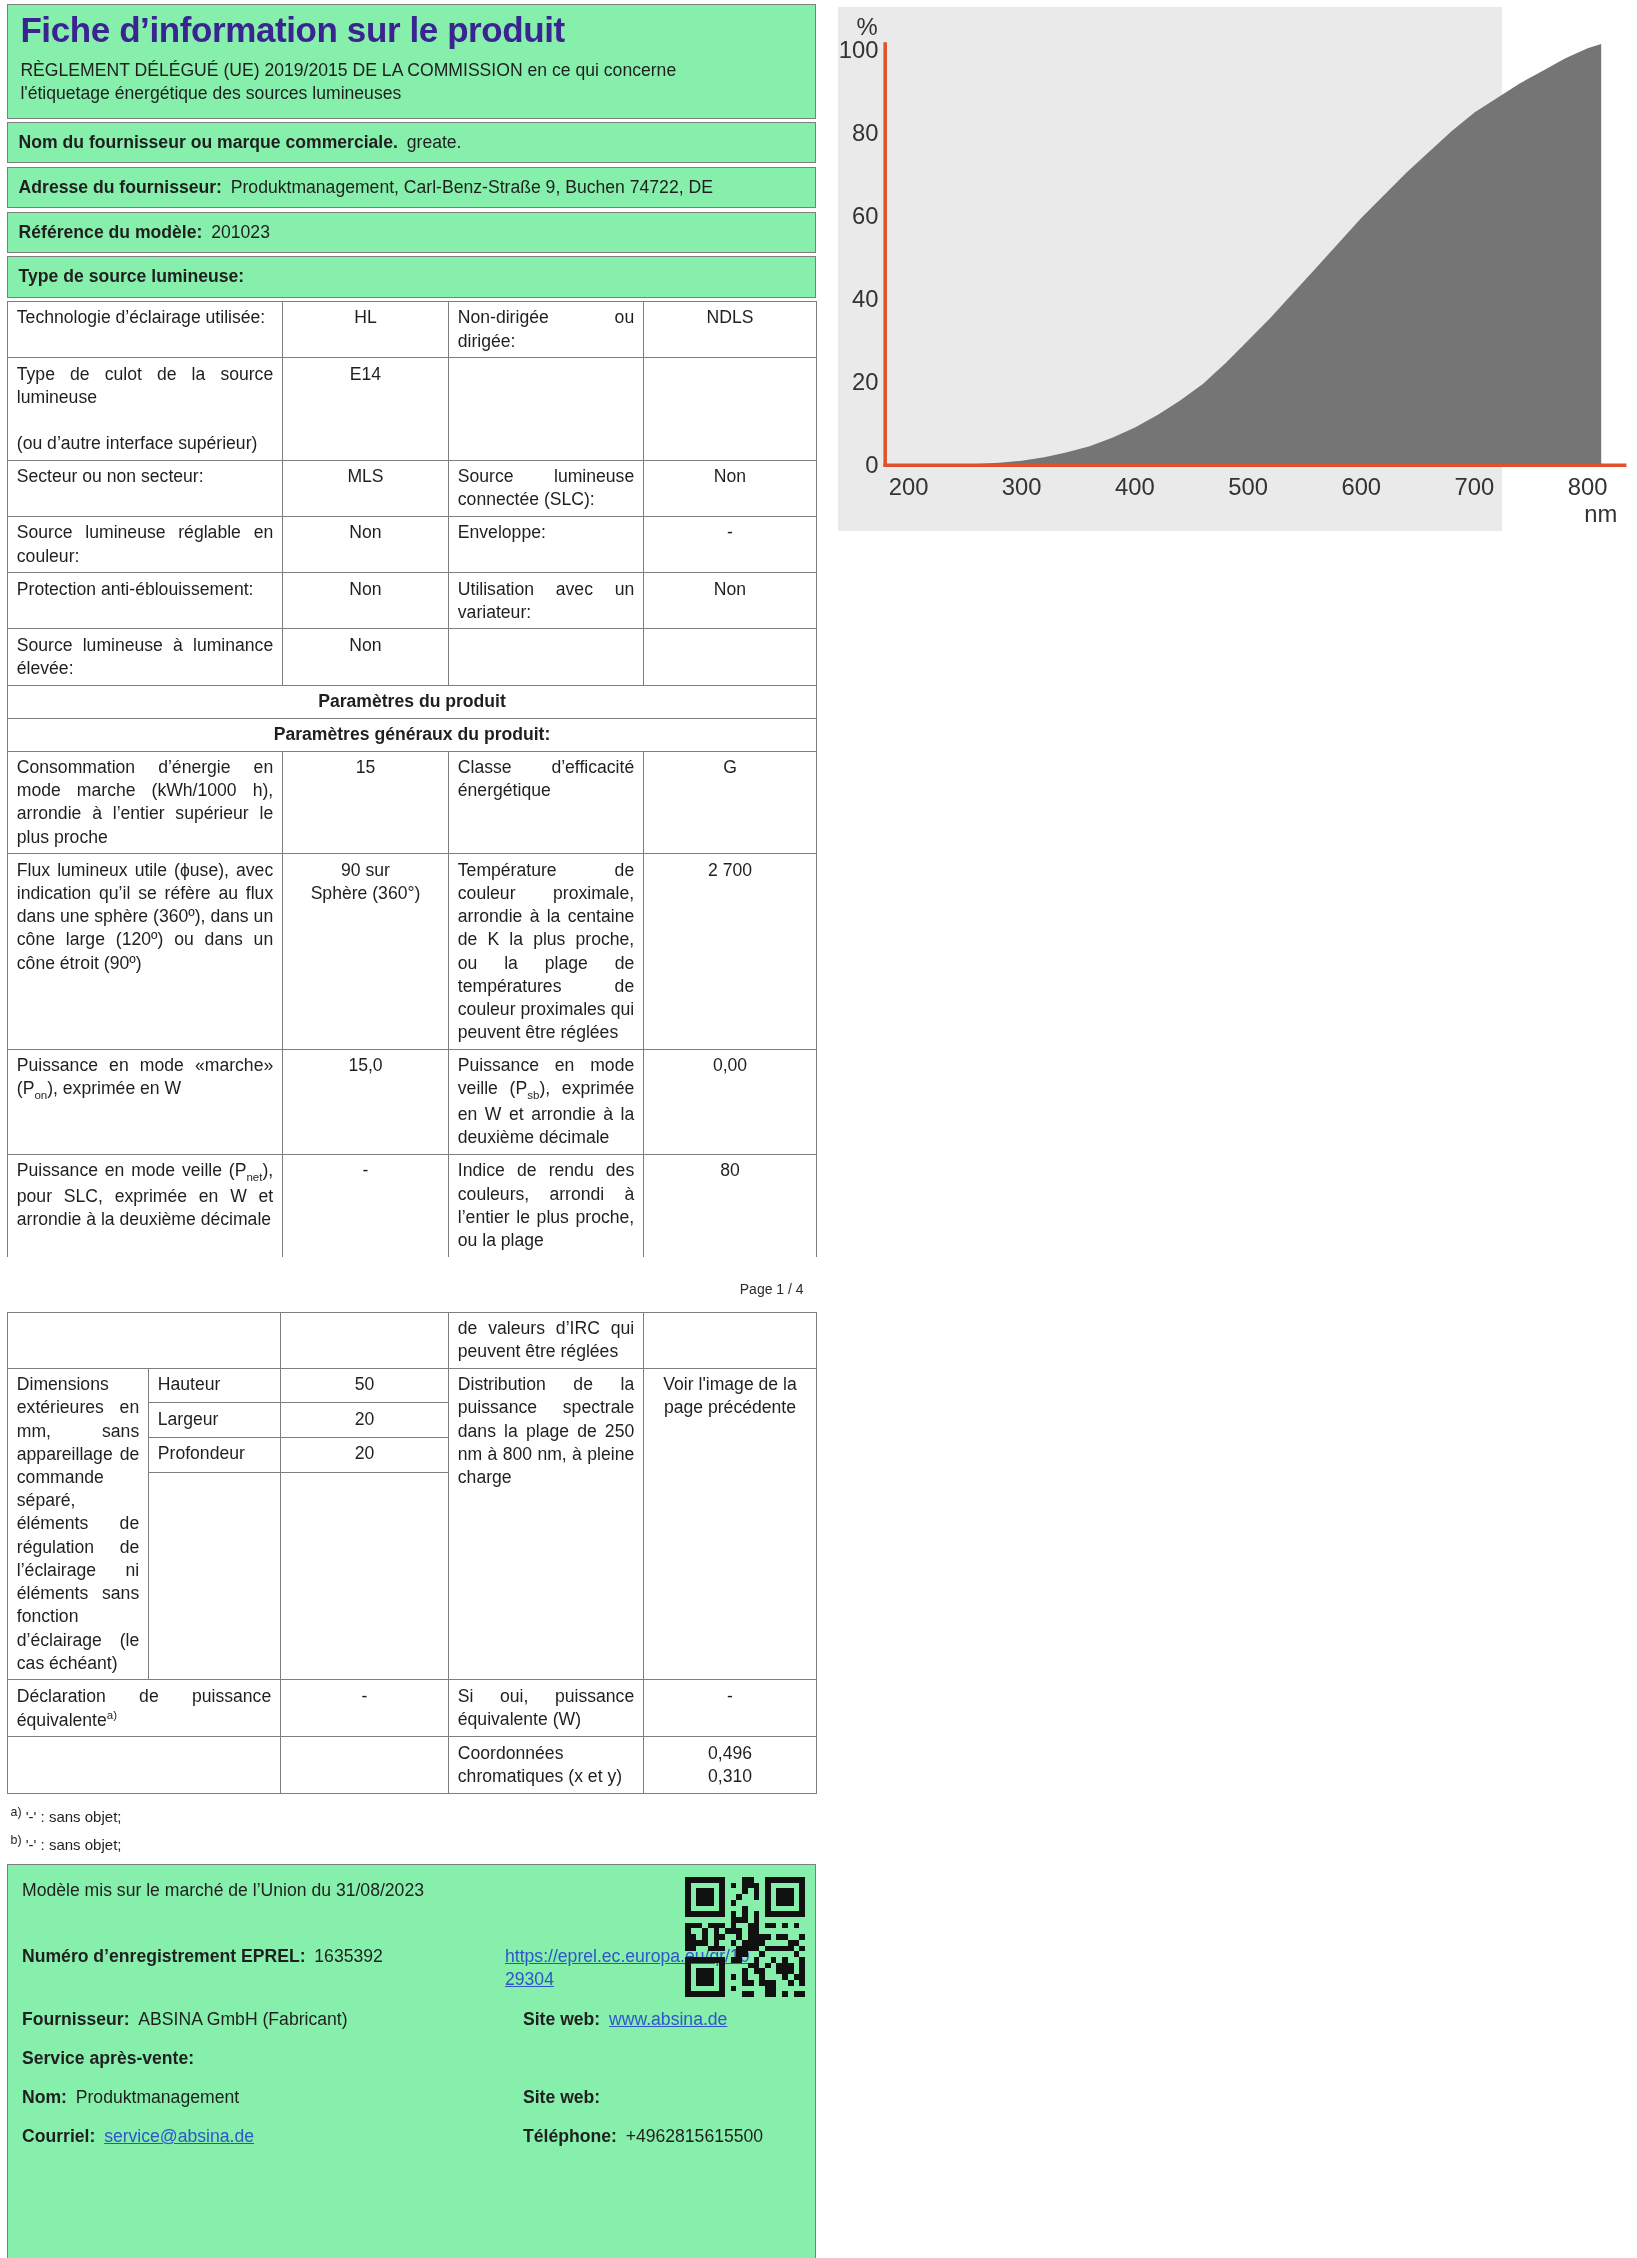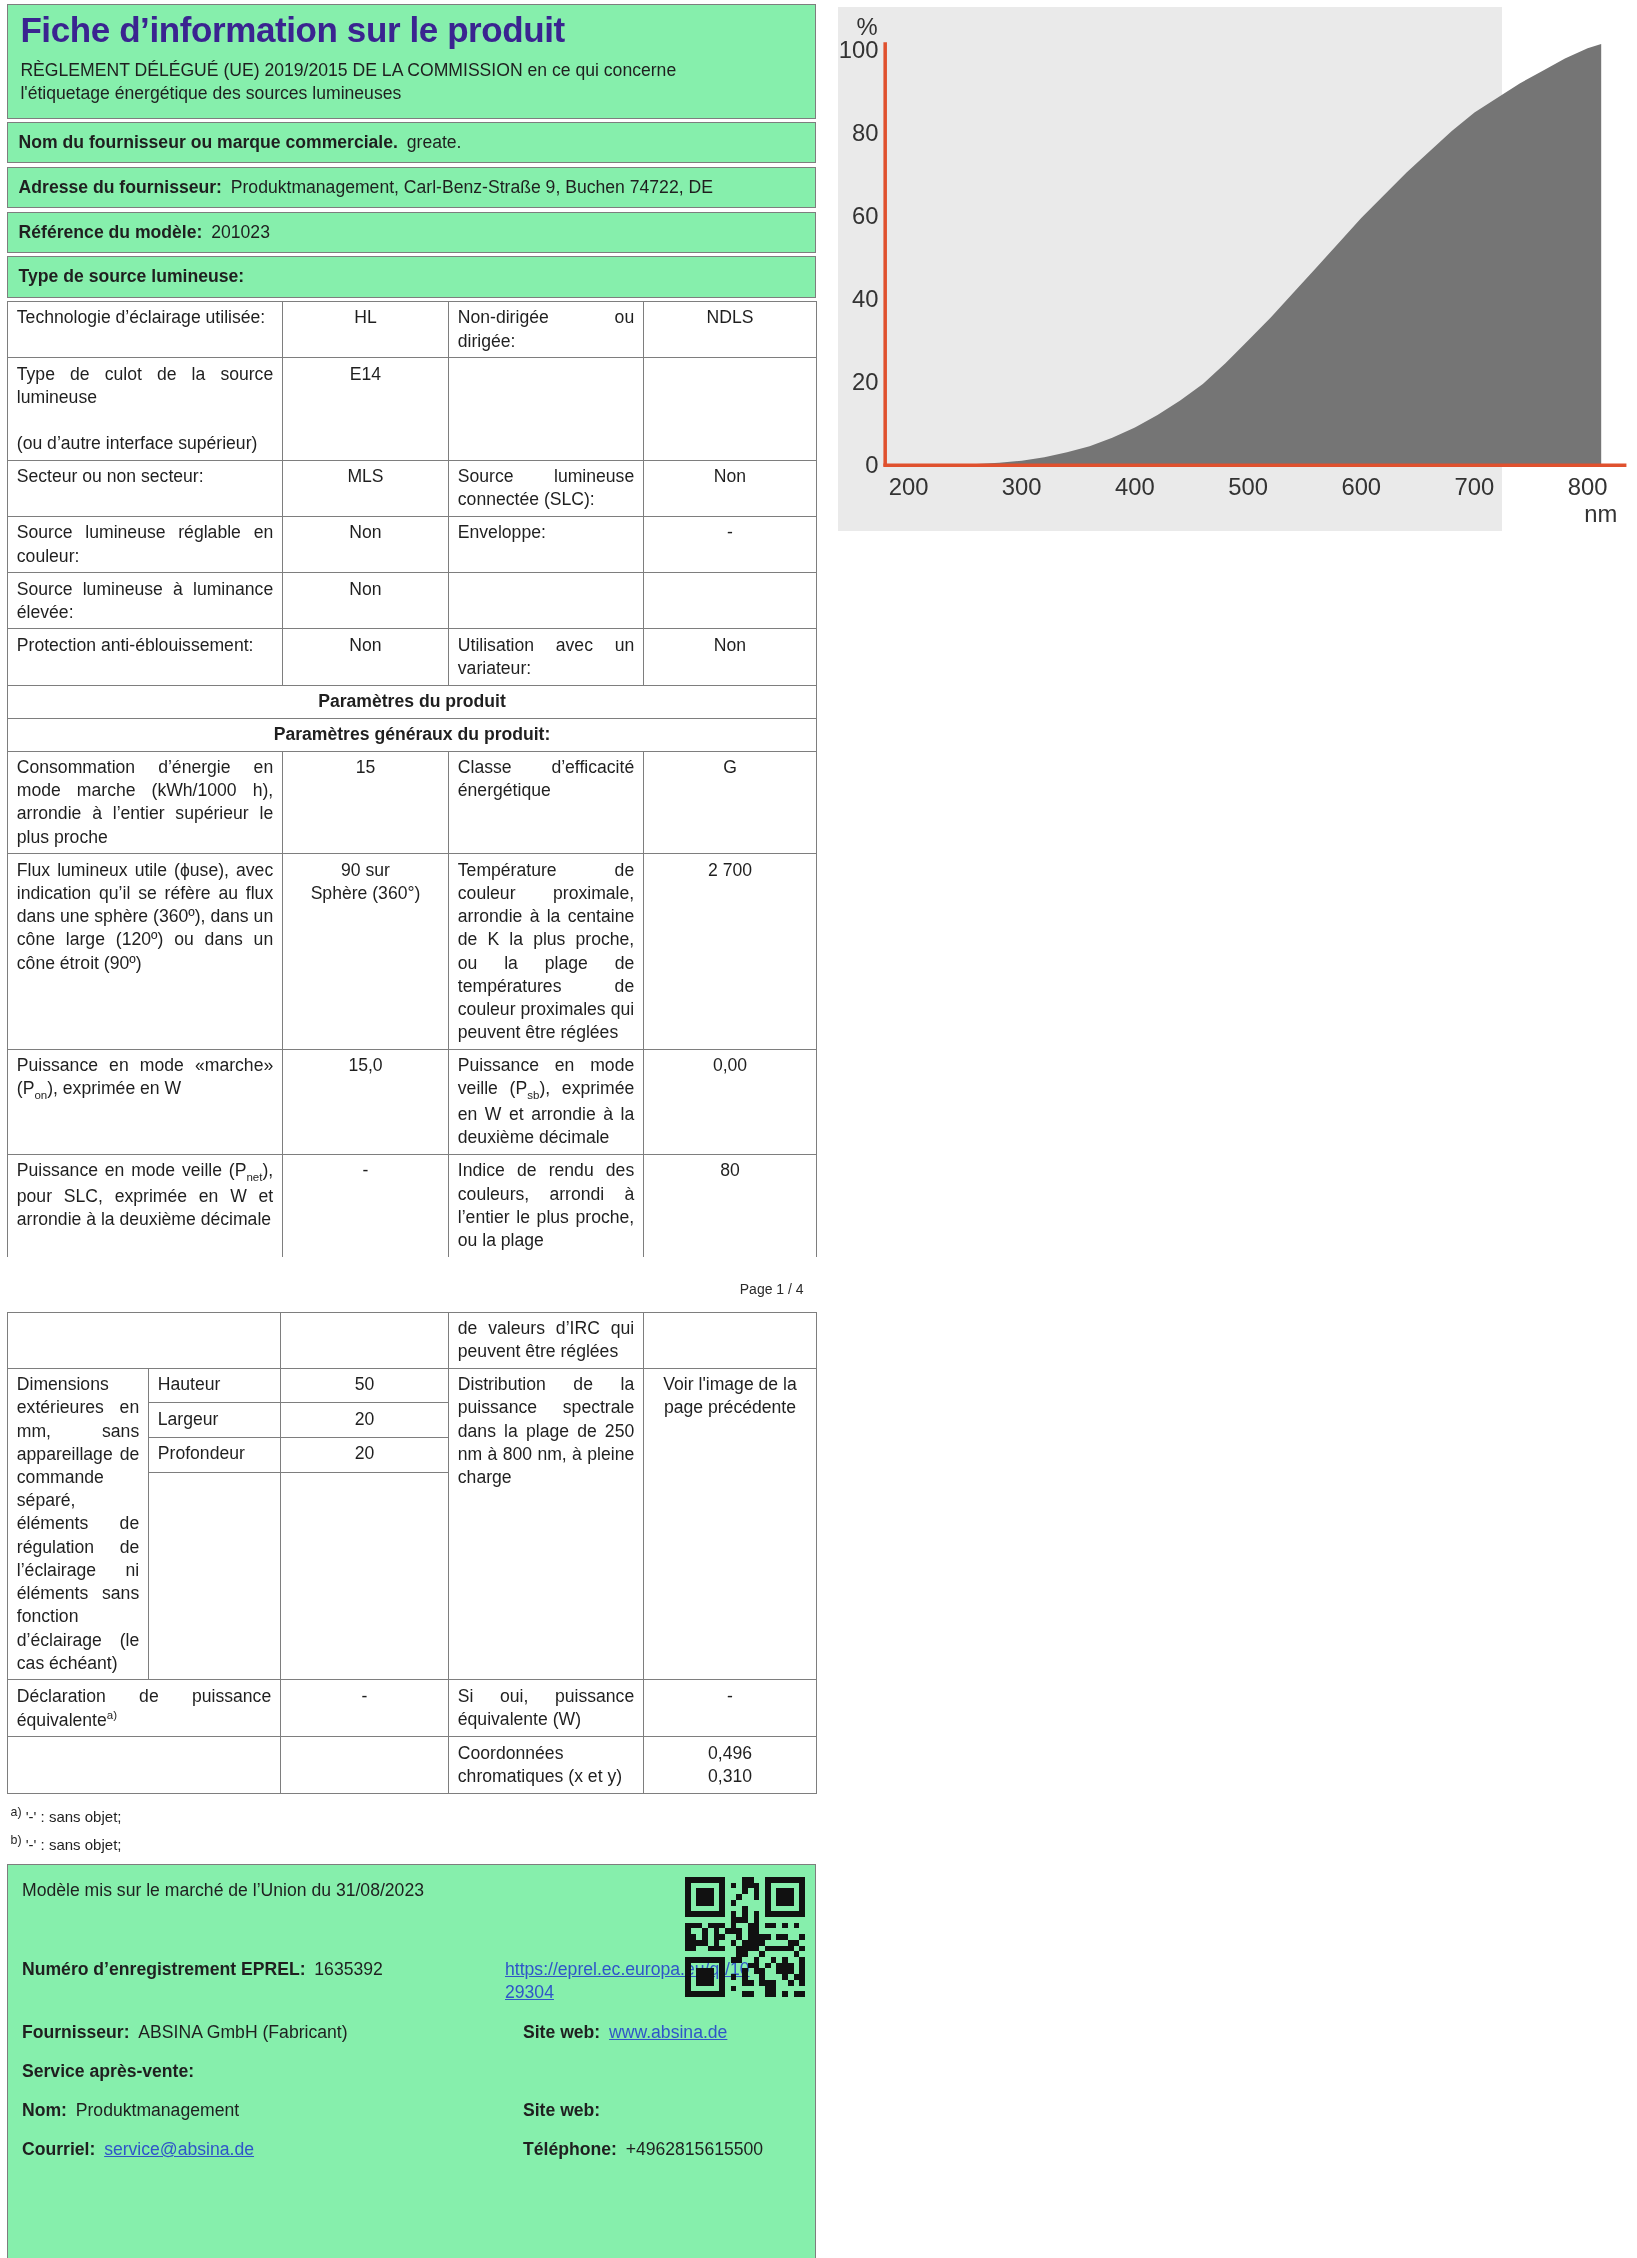--- a/index.html
+++ b/index.html
@@ -95,30 +95,30 @@
       <td class="lbl">Source lumineuse connectée (SLC):</td>
       <td class="val">Non</td>
     </tr>
     <tr>
       <td class="lbl">Source lumineuse réglable en couleur:</td>
       <td class="val">Non</td>
       <td class="lbl">Enveloppe:</td>
       <td class="val">-</td>
     </tr>
     <tr>
+      <td class="lbl">Protection anti-éblouissement:</td>
+      <td class="val">Non</td>
+      <td class="lbl">Utilisation avec un variateur:</td>
+      <td class="val">Non</td>
+    </tr>
+    <tr>
       <td class="lbl">Source lumineuse à luminance élevée:</td>
       <td class="val">Non</td>
       <td class="lbl"></td>
       <td class="val"></td>
-    </tr>
-    <tr>
-      <td class="lbl">Protection anti-éblouissement:</td>
-      <td class="val">Non</td>
-      <td class="lbl">Utilisation avec un variateur:</td>
-      <td class="val">Non</td>
     </tr>
 
     <tr>
           <td class="hdr" colspan="4">Paramètres du produit</td>
         </tr>
     <tr>
           <td class="hdr" colspan="4">Paramètres généraux du produit:</td>
         </tr>
     <tr>
       <td class="lbl">Consommation d’énergie en mode marche (kWh/1000 h), arrondie à l’entier supérieur le plus proche</td>
@@ -435,21 +435,21 @@
         <rect x="6" y="19" width="1" height="1" fill="#111"></rect>
         <rect x="0" y="20" width="1" height="1" fill="#111"></rect>
         <rect x="1" y="20" width="1" height="1" fill="#111"></rect>
         <rect x="2" y="20" width="1" height="1" fill="#111"></rect>
         <rect x="3" y="20" width="1" height="1" fill="#111"></rect>
         <rect x="4" y="20" width="1" height="1" fill="#111"></rect>
         <rect x="5" y="20" width="1" height="1" fill="#111"></rect>
         <rect x="6" y="20" width="1" height="1" fill="#111"></rect>
       </svg>
 
-    <div class="mrow" style="margin-top:56px">
+    <div class="mrow" style="margin-top:43px">
       <div>
         <span class="lblb">Numéro d’enregistrement EPREL:</span><span class="val-inline">1635392</span>
       </div>
       <div>
         <div class="link">https://eprel.ec.europa.eu/qr/10</div>
         <div class="link">29304</div>
       </div>
     </div>
 
     <div class="mrow m-top">

